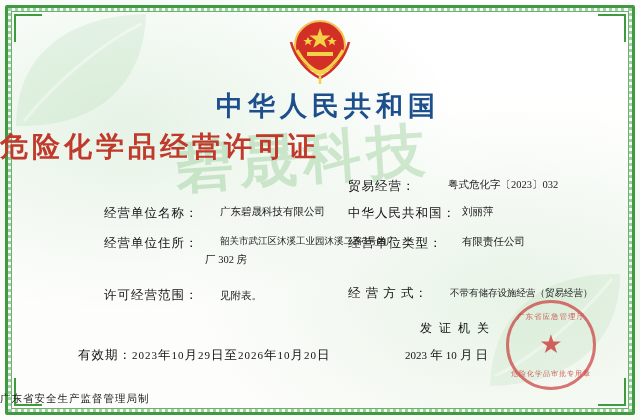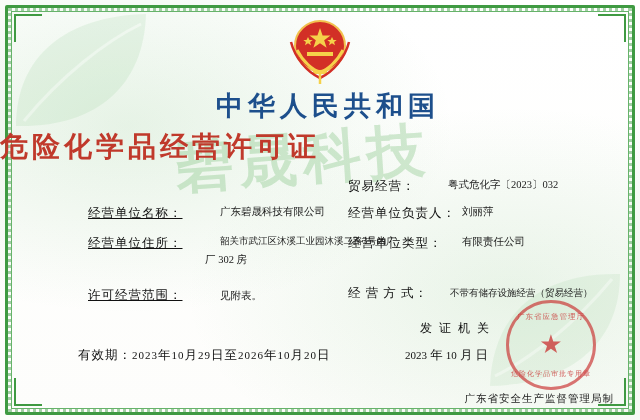--- a/index.html
+++ b/index.html
@@ -71,21 +71,21 @@
   .row{position:relative;height:30px;}
   .lbl{
     position:absolute;font-size:12.5px;color:#111;letter-spacing:1px;
     white-space:nowrap;
   }
   .val{
     position:absolute;font-size:10.5px;color:#1a1a1a;
     white-space:nowrap;
   }
   .val.small{font-size:9.5px;}
-  .lcol{left:88px;text-decoration:underline;}
+  .lcol{left:104px;}
   .lval{left:220px;}
   .rcol{left:348px;}
   .rval{left:462px;}
 
   .addr2{position:absolute;left:205px;top:253px;font-size:10.5px;color:#1a1a1a;}
 
   .issue-label{
     position:absolute;left:420px;top:320px;font-size:12px;color:#111;letter-spacing:2px;
   }
   .valid{
@@ -109,21 +109,21 @@
   }
   .seal .seal-top{
     position:absolute;top:9px;left:0;right:0;text-align:center;
     font-size:7.5px;color:rgba(200,40,40,.85);letter-spacing:1px;
   }
   .seal .seal-bot{
     position:absolute;bottom:8px;left:0;right:0;text-align:center;
     font-size:7px;color:rgba(200,40,40,.85);letter-spacing:1px;
   }
   .footer{
-    position:absolute;left:0;right:26px;bottom:14px;text-align:right;
+    position:absolute;left:0;right:26px;bottom:14px;text-align:left;
     font-size:10.5px;color:#1a1a1a;letter-spacing:1px;
   }
 </style>
 </head>
 <body>
 
 <div class="cert">
 
   <svg class="wm wm1" width="150" height="130" viewBox="0 0 150 130">
     <path d="M10 120 C10 50 60 10 140 8 C138 80 90 122 10 120 Z" fill="#7cc47f" opacity=".45"></path>
@@ -160,21 +160,21 @@
   <div class="title2">危险化学品经营许可证</div>
 
   <div class="reg-line">贸易经营：</div>
   <div class="reg-code">粤式危化字〔2023〕032</div>
 
   <div class="fields">
 
     <div class="row">
       <span class="lbl lcol">经营单位名称：</span>
       <span class="val lval">广东碧晟科技有限公司</span>
-      <span class="lbl rcol">经营单位负责人：</span>
+      <span class="lbl rcol">中华人民共和国：</span>
       <span class="val rval">刘丽萍</span>
     </div>
 
     <div class="row">
       <span class="lbl lcol">经营单位住所：</span>
       <span class="val lval small">韶关市武江区沐溪工业园沐溪二路3号内广</span>
       <span class="lbl rcol">经营单位类型：</span>
       <span class="val rval">有限责任公司</span>
     </div>
 

